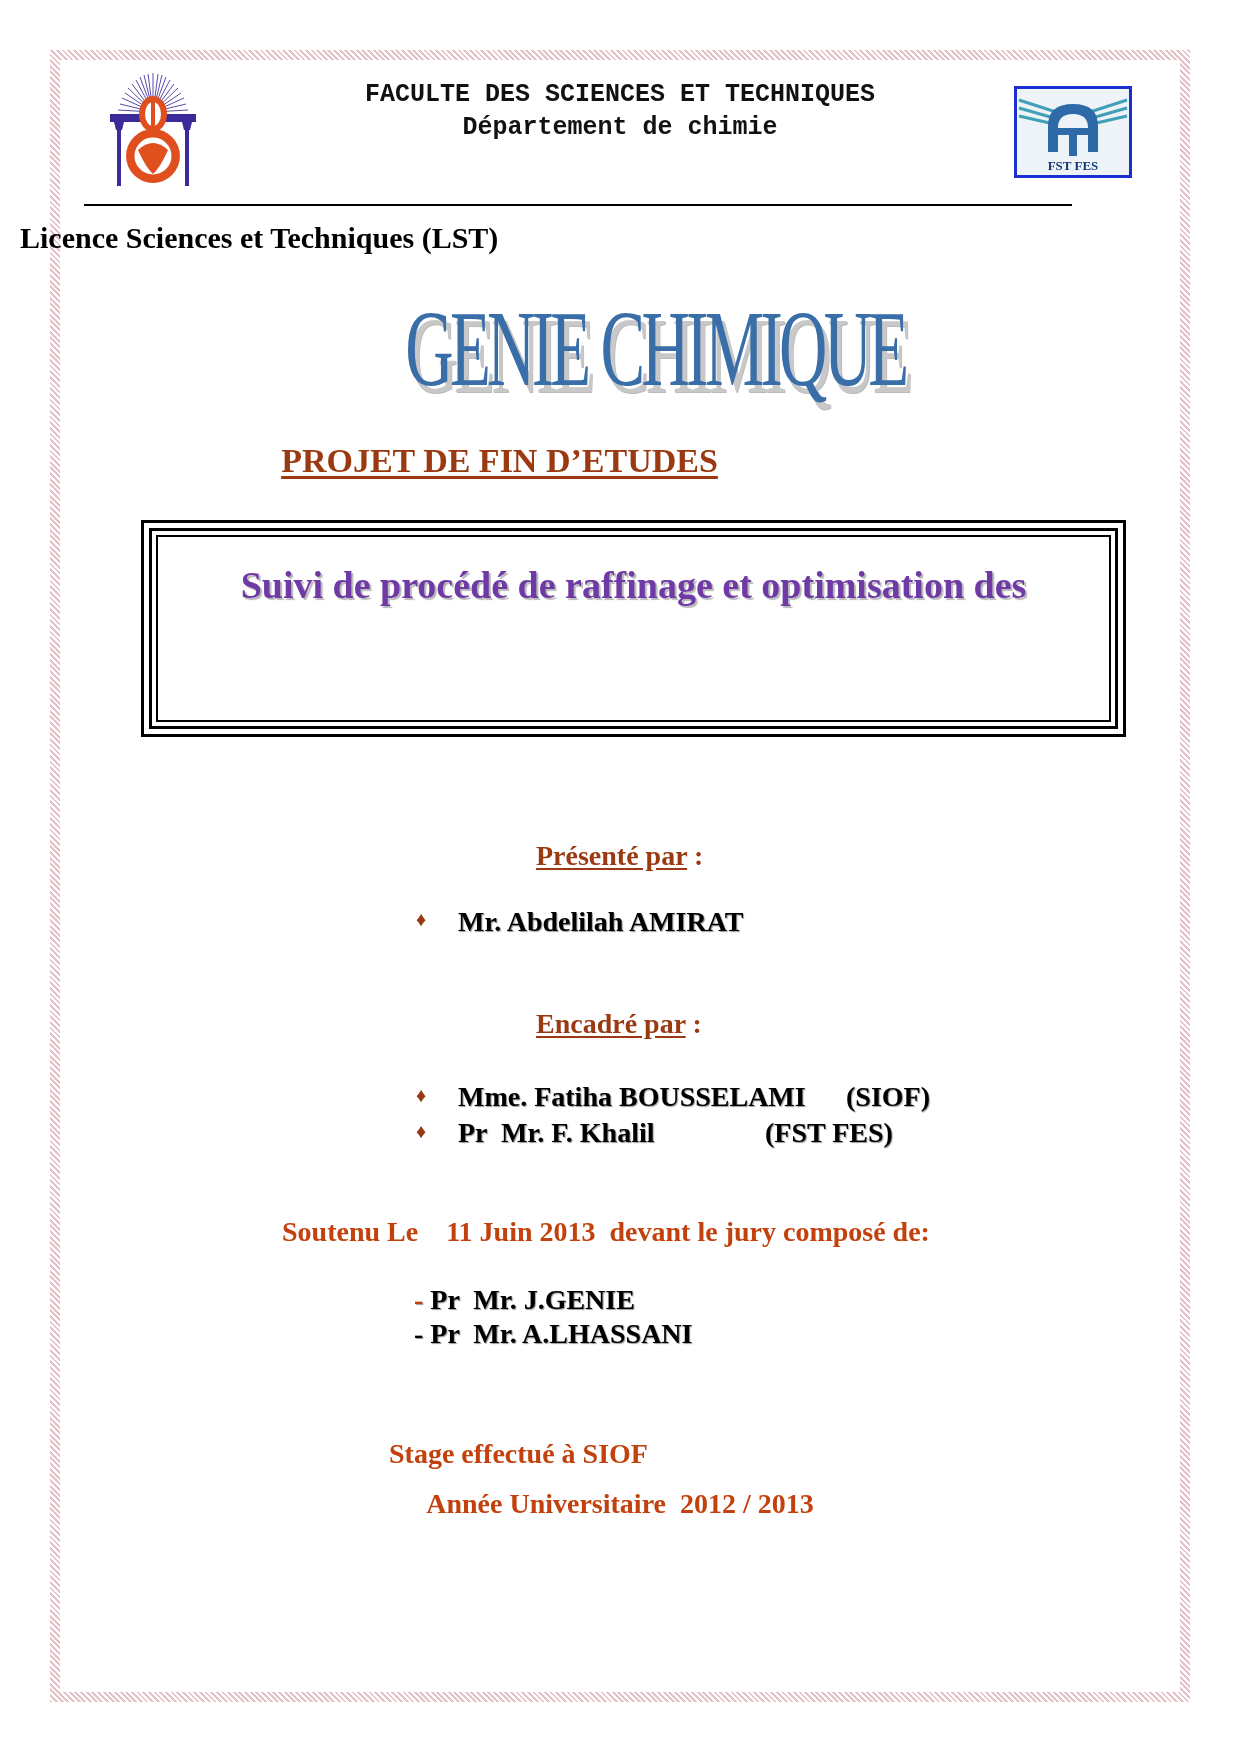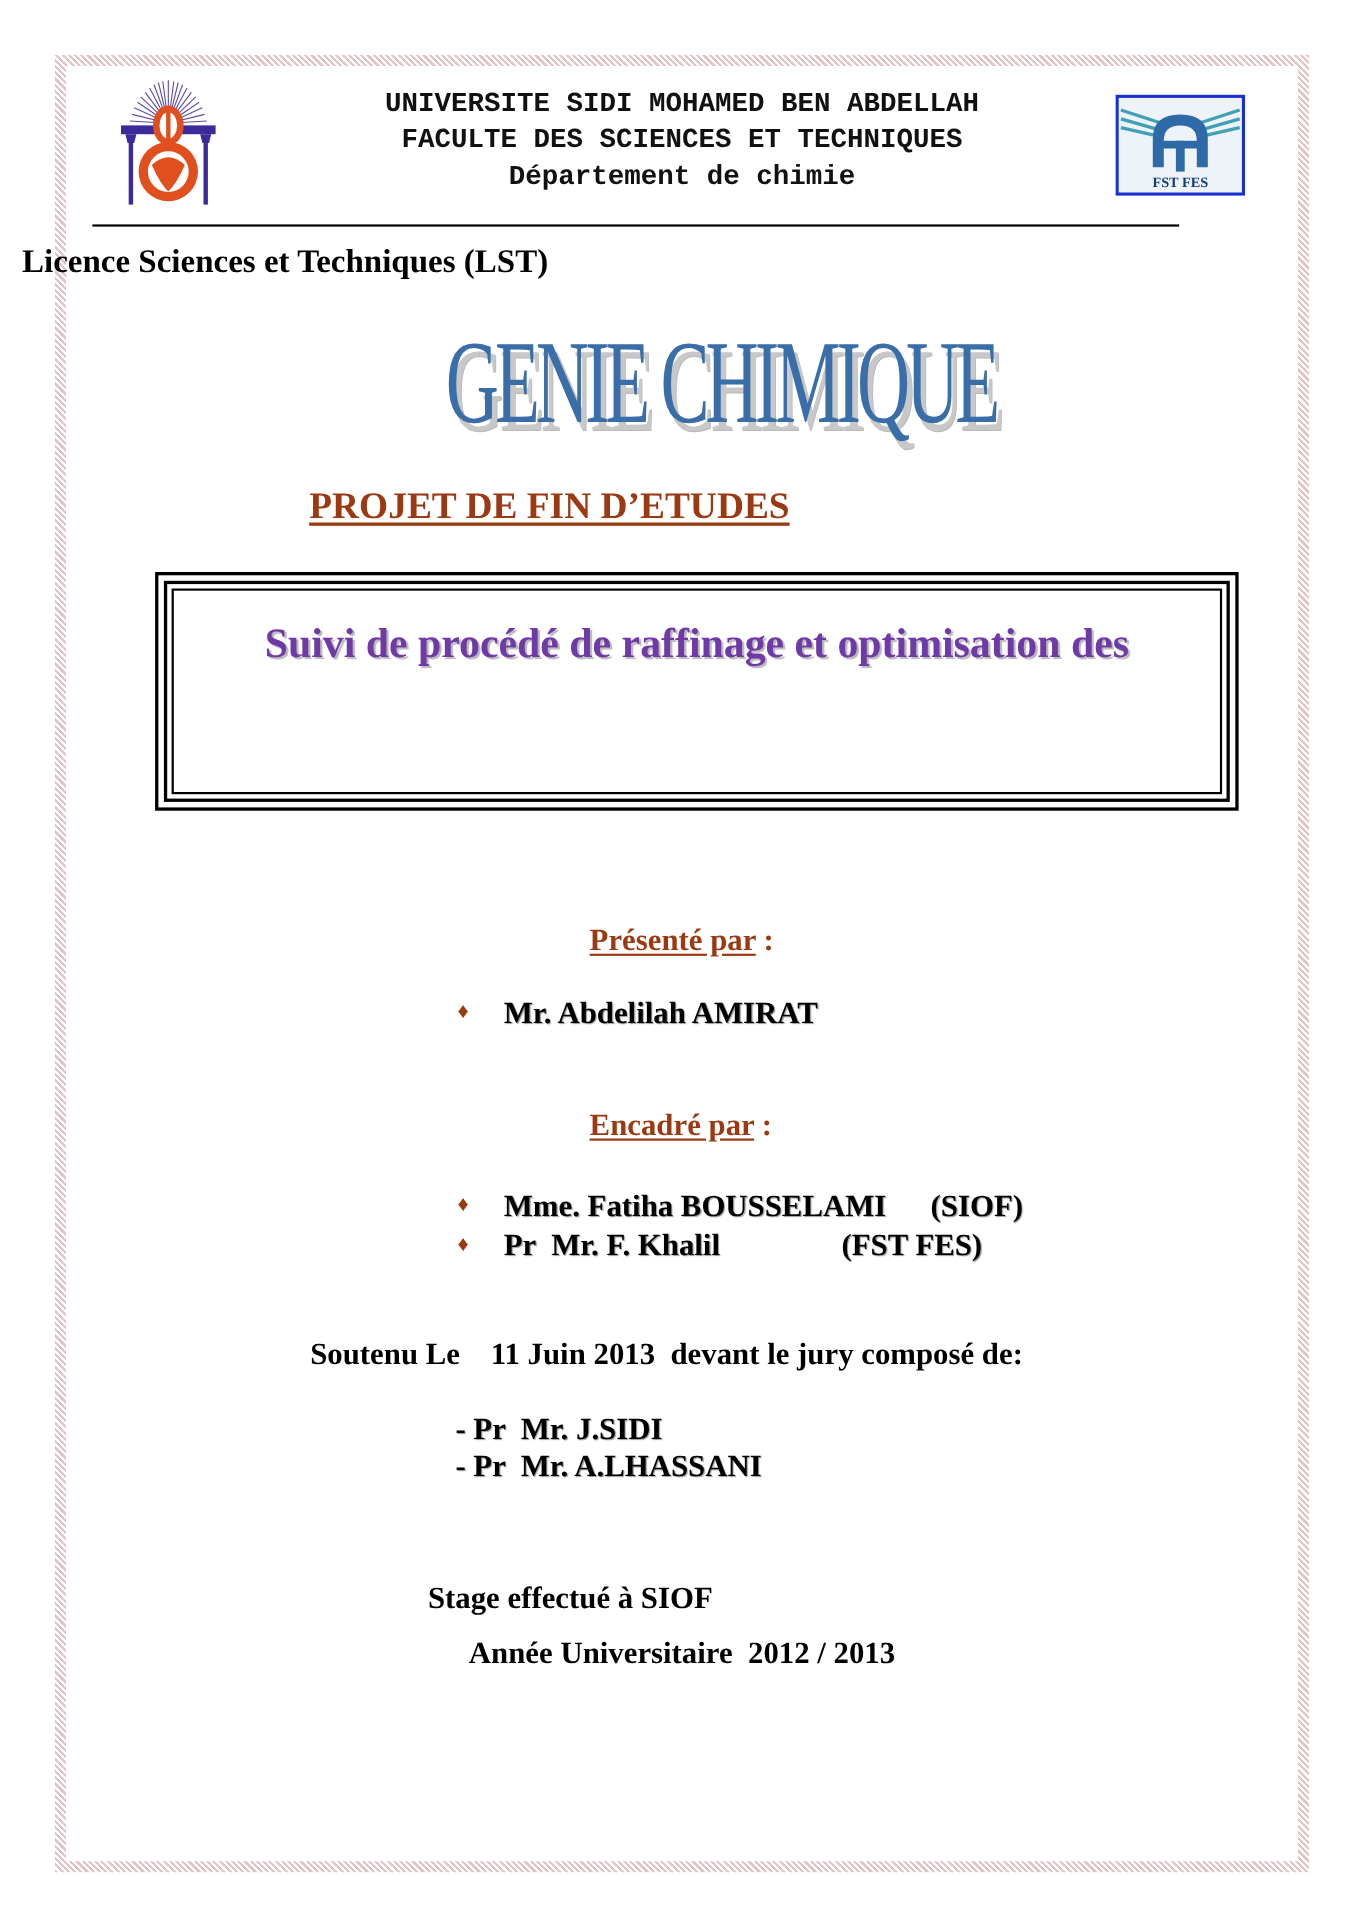--- a/index.html
+++ b/index.html
@@ -37,21 +37,21 @@
   .title-box .inner2 { width:100%; height:100%; box-sizing:border-box; border:2px solid #000; }
   .title-text {
     left:141px; width:985px; top:560px; text-align:center; font-weight:bold;
     font-size:38px; line-height:50px; color:#6f3aa6;
     text-shadow: 2px 2px 1px #b8b8b8;
   }
   .section-label { font-weight:bold; font-size:28px; color:#9b3a12; }
   .section-label .u { text-decoration:underline; text-underline-offset:3px; }
   .person { font-weight:bold; font-size:28px; color:#000; text-shadow:1px 1px 1px #999; white-space:pre; }
   .bullet { color:#9b3a12; font-size:20px; }
-  .brown { color:#000000; font-weight:bold; font-size:28px; white-space:pre; }
+  .brown { color:#c2410c; font-weight:bold; font-size:28px; white-space:pre; }
   .logo-left { left:108px; top:70px; width:90px; height:118px; }
   .logo-right { left:1014px; top:86px; width:118px; height:92px; }
 </style>
 </head>
 <body>
 
 <div class="page-border"></div>
 
 <div class="abs logo-left">
   <svg width="90" height="118" viewBox="0 0 90 118">
@@ -67,21 +67,20 @@
     <ellipse cx="45" cy="44" rx="14" ry="18" fill="#e0501e"></ellipse>
     <ellipse cx="45" cy="44" rx="8" ry="12" fill="#fff"></ellipse>
     <rect x="43" y="30" width="4" height="28" fill="#e0501e"></rect>
     <circle cx="45" cy="86" r="27" fill="#e0501e"></circle>
     <circle cx="45" cy="86" r="20" fill="#fff" stroke="#e0501e" stroke-width="3"></circle>
     <path d="M30 80 Q45 66 60 80 Q52 98 45 104 Q38 98 30 80 Z" fill="#e0501e"></path>
   </svg>
 </div>
 
 <div class="abs header-text">
-  <div>UNIVERSITE SIDI MOHAMED BEN ABDELLAH</div>
   <div>FACULTE DES SCIENCES ET TECHNIQUES</div>
   <div>Département de chimie</div>
 </div>
 
 <div class="abs logo-right">
   <svg width="118" height="92" viewBox="0 0 118 92">
     <rect x="1.5" y="1.5" width="115" height="89" fill="#eef3f7" stroke="#1a2fd0" stroke-width="3"></rect>
     <g stroke="#3fa0b8" stroke-width="3">
       <path d="M5 14 L42 26 M5 22 L40 32 M5 30 L40 38"></path>
       <path d="M113 14 L76 26 M113 22 L78 32 M113 30 L78 38"></path>
@@ -132,17 +131,17 @@
 <div class="abs person" style="left:846px; top:1081px;">(SIOF)</div>
 
 <div class="abs" style="left:416px; top:1120px;">
   <span class="bullet">♦</span>
 </div>
 <div class="abs person" style="left:458px; top:1117px;">Pr  Mr. F. Khalil</div>
 <div class="abs person" style="left:765px; top:1117px;">(FST FES)</div>
 
 <div class="abs brown" style="left:282px; top:1216px;">Soutenu Le    11 Juin 2013  devant le jury composé de:</div>
 
-<div class="abs person" style="left:414px; top:1284px;"><span class="brown">- </span><span>Pr  Mr. J.SIDI</span></div>
+<div class="abs person" style="left:414px; top:1284px;"><span class="brown">- </span><span>Pr  Mr. J.GENIE</span></div>
 <div class="abs person" style="left:414px; top:1318px;"><span>- </span><span>Pr  Mr. A.LHASSANI</span></div>
 
 <div class="abs brown" style="left:0; width:1037px; text-align:center; top:1438px;">Stage effectué à SIOF</div>
 <div class="abs brown" style="left:0; width:1240px; text-align:center; top:1488px;">Année Universitaire  2012 / 2013</div>
 
 </body></html>

